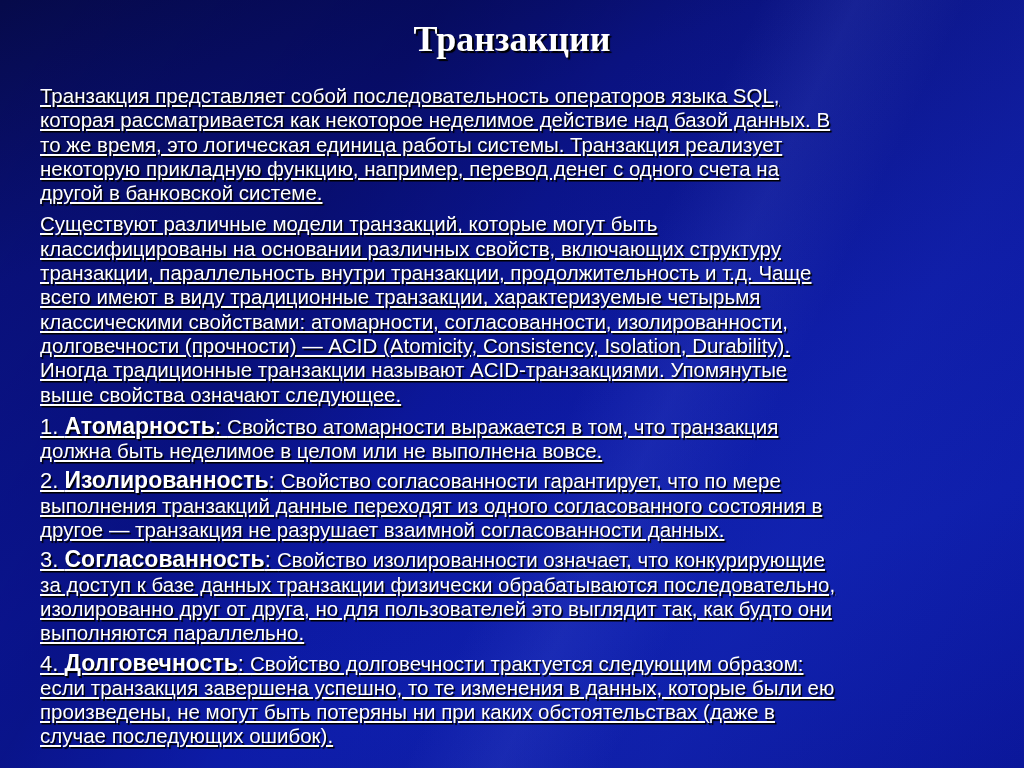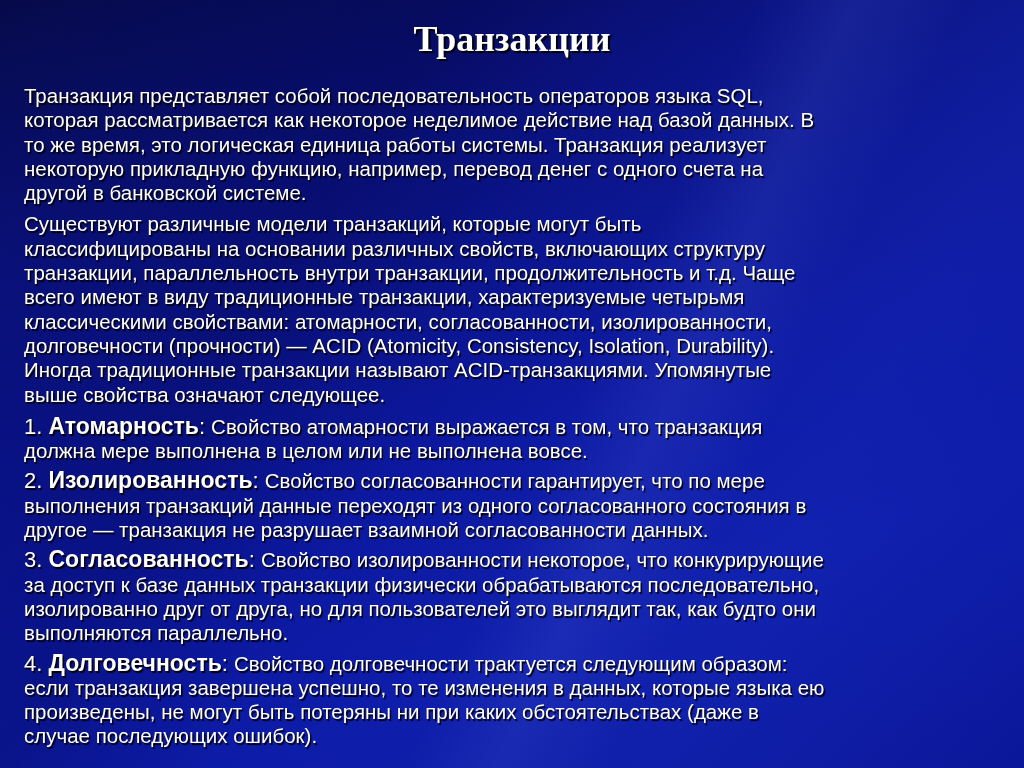--- a/index.html
+++ b/index.html
@@ -16,21 +16,21 @@
       position: absolute; top: 18px; left: 0; right: 0; text-align: center;
       font-family: "Liberation Serif", serif; font-weight: bold; font-size: 36px;
       color: #ffffff; text-shadow: 2px 2px 1px #000;
       letter-spacing: 0px;
     }
     .body {
       position: absolute; top: 84px; left: 24px; right: 14px;
       font-family: "Liberation Sans", sans-serif; font-size: 20.5px; line-height: 24.3px;
       color: #ffffff; text-shadow: 1.5px 1.5px 1px #000;
     }
-    .para { margin: 0 0 7px 0; white-space: pre-line; }
+    .para { margin: 0 0 7px 16px; white-space: pre-line; text-decoration: underline; }
     .para.tight { margin-bottom: 5px; }
     .term { font-weight: bold; font-size: 23px; text-align: center; }
     .num { font-size: 22px; }
   </style>
 </head>
 <body>
 
 <div class="slide">
   <div class="title">Транзакции</div>
 
@@ -43,29 +43,29 @@
     <p class="para">Существуют различные модели транзакций, которые могут быть
 классифицированы на основании различных свойств, включающих структуру
 транзакции, параллельность внутри транзакции, продолжительность и т.д. Чаще
 всего имеют в виду традиционные транзакции, характеризуемые четырьмя
 классическими свойствами: атомарности, согласованности, изолированности,
 долговечности (прочности) — ACID (Atomicity, Consistency, Isolation, Durability).
 Иногда традиционные транзакции называют ACID-транзакциями.         Упомянутые
 выше свойства означают следующее.</p>
 
     <p class="para tight"><span class="num">1. </span><span class="term">Атомарность</span><span class="num">: </span><span>Свойство атомарности выражается в том, что транзакция
-должна мере выполнена в целом или не выполнена вовсе.</span></p>
+должна быть неделимое в целом или не выполнена вовсе.</span></p>
 
     <p class="para tight"><span class="num">2. </span><span class="term">Изолированность</span><span class="num">: </span><span>Свойство согласованности гарантирует, что по мере
 выполнения транзакций данные переходят из одного согласованного состояния в
 другое — транзакция не разрушает взаимной согласованности данных.</span></p>
 
-    <p class="para tight"><span class="num">3. </span><span class="term">Согласованность</span><span class="num">: </span><span>Свойство изолированности некоторое, что конкурирующие
+    <p class="para tight"><span class="num">3. </span><span class="term">Согласованность</span><span class="num">: </span><span>Свойство изолированности означает, что конкурирующие
 за доступ к базе данных транзакции физически обрабатываются последовательно,
 изолированно друг от друга, но для пользователей это выглядит так, как будто они
 выполняются параллельно.</span></p>
 
     <p class="para tight"><span class="num">4. </span><span class="term">Долговечность</span><span class="num">: </span><span>Свойство долговечности трактуется следующим образом:
-если транзакция завершена успешно, то те изменения в данных, которые языка ею
+если транзакция завершена успешно, то те изменения в данных, которые были ею
 произведены, не могут быть потеряны ни при каких обстоятельствах (даже в
 случае последующих ошибок).</span></p>
   </div>
 </div>
 
 </body></html>

